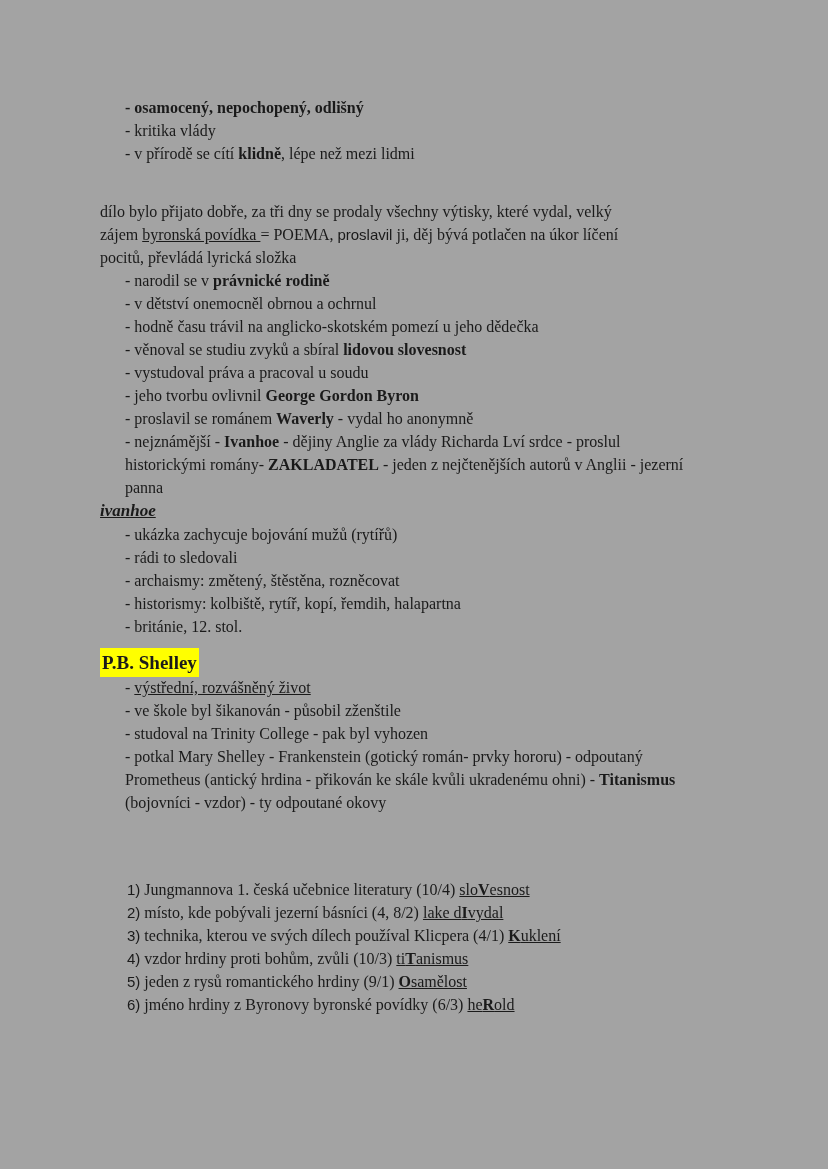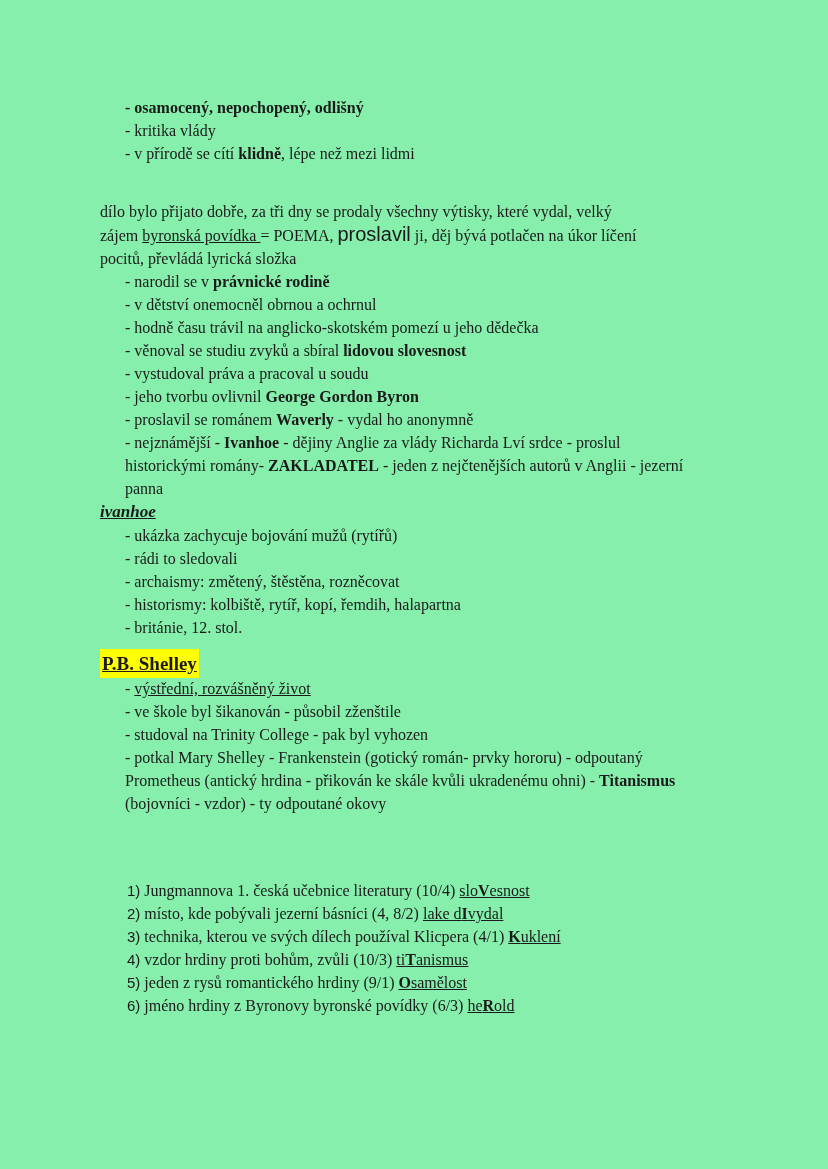--- a/index.html
+++ b/index.html
@@ -1,36 +1,36 @@
 <!DOCTYPE html>
 <html><head>
 <meta charset="utf-8">
 <style>
   html, body { margin: 0; padding: 0; background: #e8e8e8; }
   .page {
     position: relative;
     width: 828px;
     height: 1169px;
     margin: 0 auto;
-    background: #86efac;
+    background: #a3a3a3;
     overflow: hidden;
     font-family: "Liberation Serif", serif;
     font-size: 16px;
     line-height: 23px;
     color: #1a1a1a;
   }
   .content { padding: 96px 100px 0 100px; }
   .line { white-space: nowrap; }
   .indent { margin-left: 25px; }
   .h1 { font-size: 19px; font-weight: bold; line-height: 26px; white-space: nowrap; }
   .h2 { font-size: 17px; font-weight: bold; font-style: italic; text-decoration: underline; line-height: 24px; white-space: nowrap; }
   .bold { font-weight: bold; }
   .und { text-decoration: underline; }
-  .sans { font-family: "Liberation Sans", sans-serif; font-size: 20px; }
-  .hl { background: #ffff00; padding: 4px 2px; text-decoration: underline; }
+  .sans { font-family: "Liberation Sans", sans-serif; font-size: 15px; }
+  .hl { background: #ffff00; padding: 4px 2px; }
   .mt-blank { margin-top: 35px; }
   .ws-head { margin-top: 26px; }
   .sh-head { margin-top: 12px; }
   .sh-bullets { }
   .quiz { margin-top: 64px; margin-left: 27px; }
   .quiz .num { font-family: "Liberation Sans", sans-serif; font-size: 15px; }
 </style>
 </head>
 <body>
 

